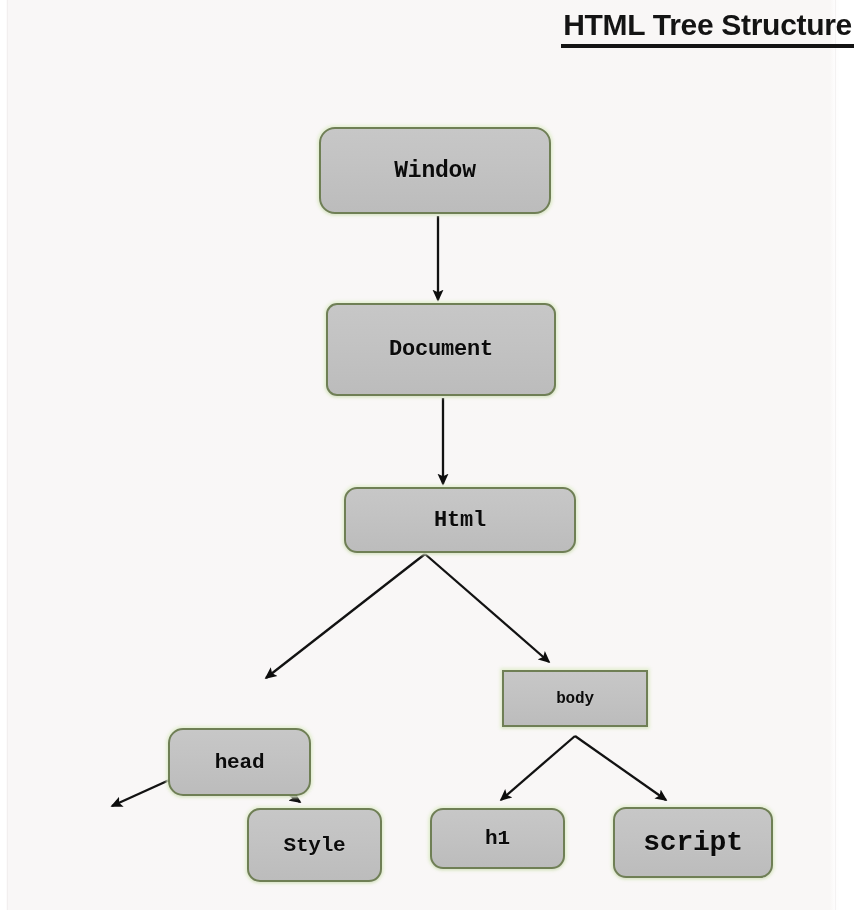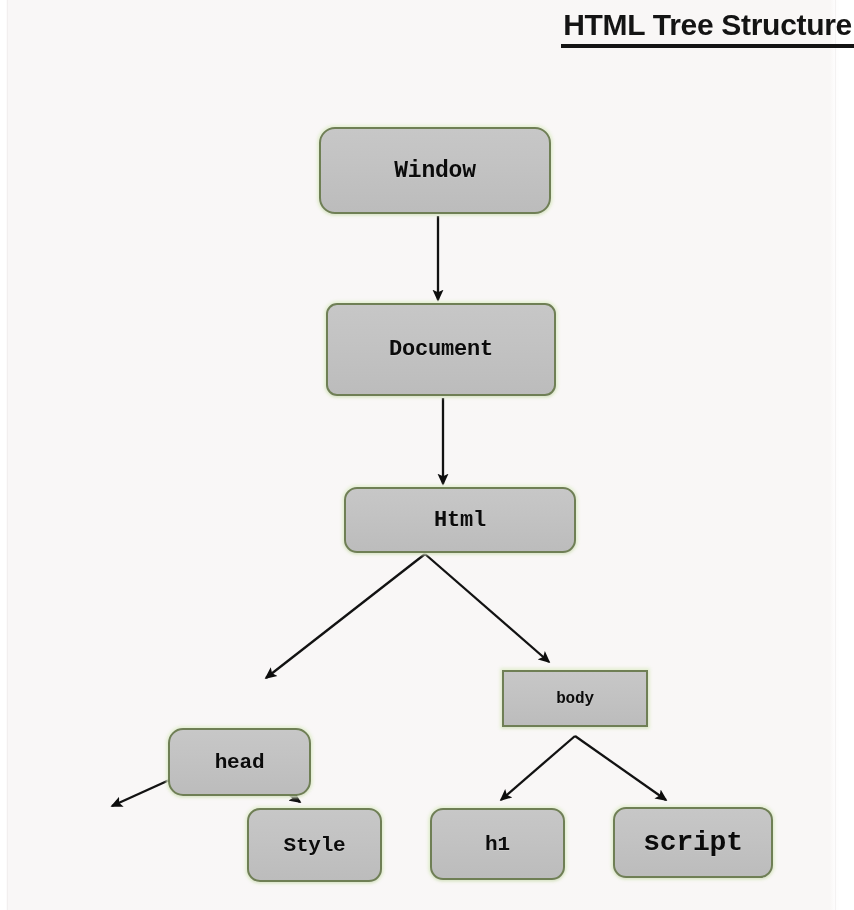--- a/index.html
+++ b/index.html
@@ -86,21 +86,21 @@
   }
   .node span { display: block; }
 
   #node-window   { left: 319px; top: 127px; width: 232px; height: 87px; border-radius: 16px; font-size: 23px; }
   #node-document { left: 326px; top: 303px; width: 230px; height: 93px; border-radius: 11px; font-size: 22px; text-align: right; }
   #node-html     { left: 344px; top: 487px; width: 232px; height: 66px; border-radius: 13px; font-size: 22px; }
   #node-head     { left: 168px; top: 684px; width: 143px; height: 68px; border-radius: 15px; font-size: 21px; margin-top: 44px; }
   #node-body     { left: 502px; top: 670px; width: 146px; height: 57px; border-radius: 0; font-size: 16px; }
   #node-title    { left:  34px; top: 812px; width: 131px; height: 68px; border-radius: 14px; font-size: 21px; }
   #node-style    { left: 225px; top: 808px; width: 135px; height: 74px; border-radius: 13px; font-size: 21px; margin-left: 22px; }
-  #node-h1       { left: 430px; top: 808px; width: 135px; height: 72px; border-radius: 13px; font-size: 21px; }
+  #node-h1       { left: 430px; top: 808px; width: 135px; height: 61px; border-radius: 13px; font-size: 21px; }
   #node-script   { left: 613px; top: 807px; width: 160px; height: 71px; border-radius: 13px; font-size: 28px; }
 </style>
 </head>
 <body>
 
 <div id="canvas">
 
   <div id="diagram-title">
     <span class="tl">HTML Tree Structure</span>
   </div>

